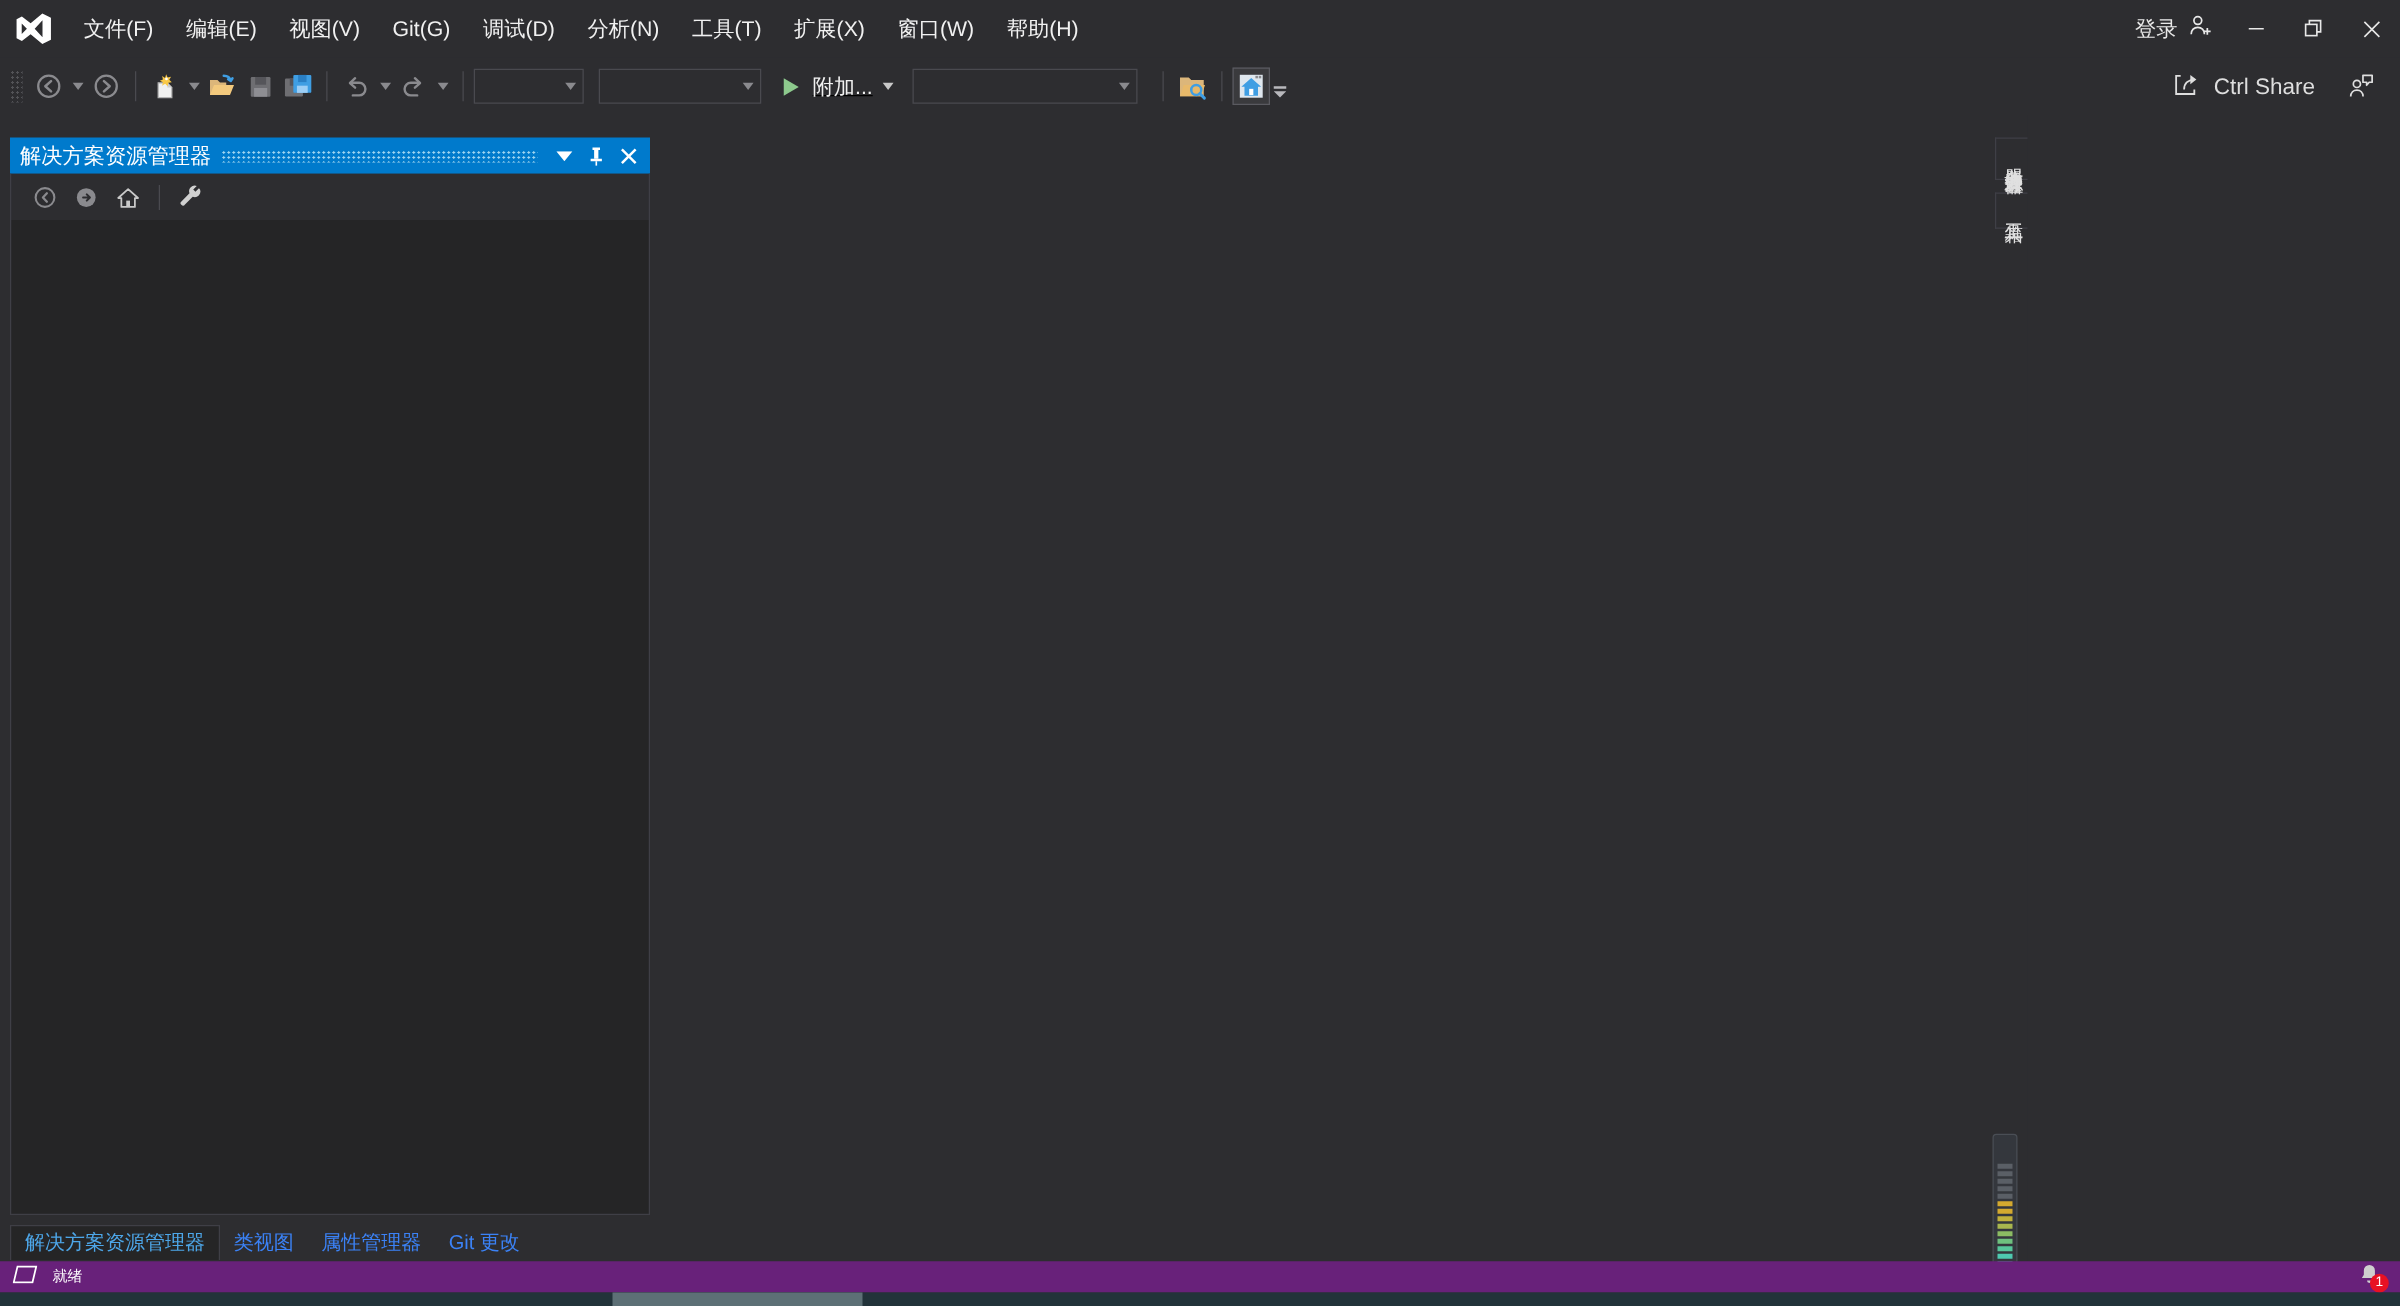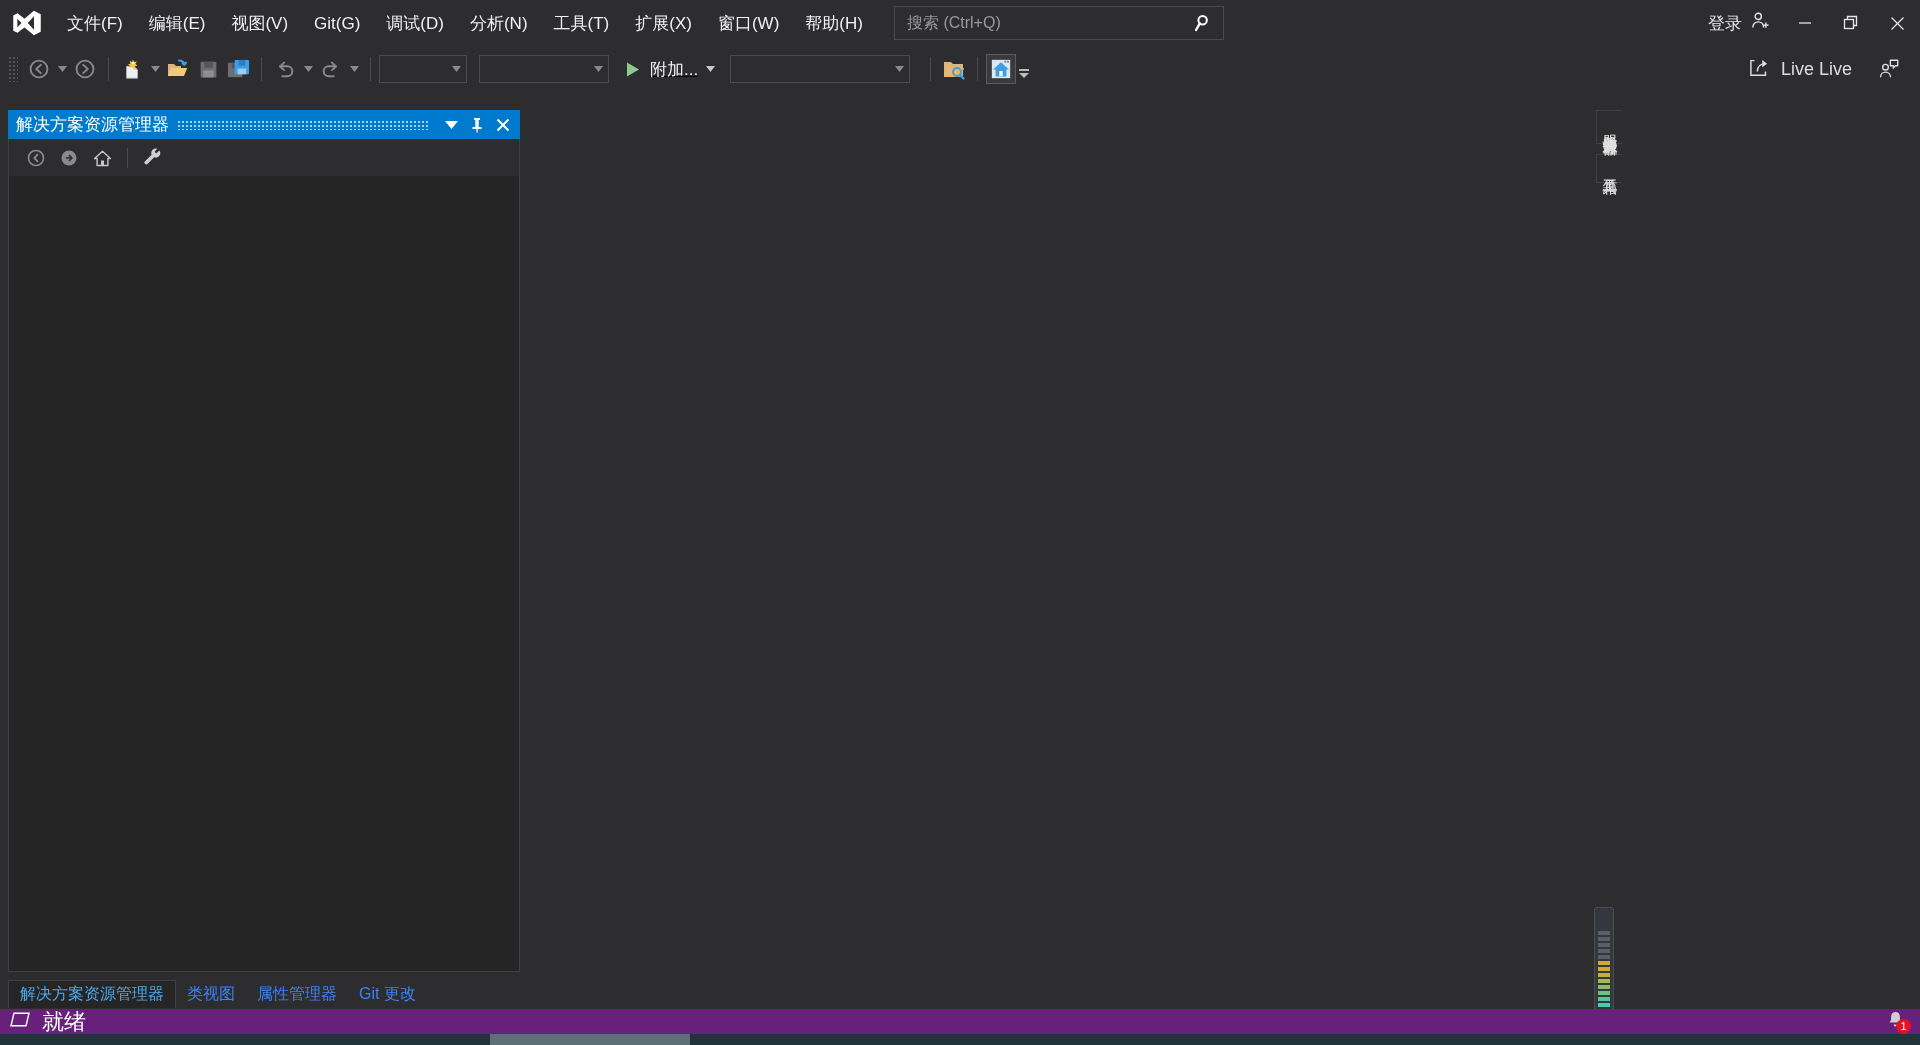--- a/index.html
+++ b/index.html
@@ -207,21 +207,21 @@
 
   
   .statusbar {
     position:absolute; left:0; top:1009px;
     width:1920px; height:25px;
     background:#68217a;
     display:flex; align-items:center;
     padding:0 8px 0 10px;
   }
   .st-left { display:flex; align-items:center; gap:12px; }
-  .st-text { color:#ffffff; font-size:22px; }
+  .st-text { color:#ffffff; font-size:12px; }
   .st-right { margin-left:auto; position:relative; display:flex; align-items:center; }
   .bell-wrap { position:relative; width:34px; height:25px;
     display:flex; align-items:center; justify-content:center; cursor:default; }
   .badge {
     position:absolute; right:1px; bottom:0px;
     min-width:15px; height:15px; border-radius:50%;
     background:#e81123; color:#fff;
     font-size:11px; line-height:15px; text-align:center;
   }
 
@@ -274,29 +274,20 @@
         <span>扩展(X)</span>
       </div>
     <div class="menu-item">
         <span>窗口(W)</span>
       </div>
     <div class="menu-item">
         <span>帮助(H)</span>
       </div>
   </div>
 
-  <div class="searchbox">
-    <input type="text" placeholder="搜索 (Ctrl+Q)" style="">
-    <span class="search-ico">
-      <svg width="22" height="22" viewBox="0 0 24 24">
-        <circle cx="10.5" cy="9" r="4.6" fill="none" stroke="#ffffff" stroke-width="2.2"></circle>
-        <line x1="7.4" y1="12.4" x2="3.4" y2="19.6" stroke="#ffffff" stroke-width="2.6" stroke-linecap="round"></line>
-      </svg>
-    </span>
-  </div>
 
   <div class="tb-right">
     <div class="signin">
       <span class="signin-label">登录</span>
       <span>
         <svg width="22" height="22" viewBox="0 0 24 24">
           <circle cx="9" cy="7" r="3.4" fill="none" stroke="#e8e8e8" stroke-width="1.5"></circle>
           <path d="M3.2 19c0-3.7 2.6-6.1 5.8-6.1s5.8 2.4 5.8 6.1" fill="none" stroke="#e8e8e8" stroke-width="1.5"></path>
           <line x1="17.3" y1="13.6" x2="17.3" y2="19.4" stroke="#e8e8e8" stroke-width="1.5"></line>
           <line x1="14.4" y1="16.5" x2="20.2" y2="16.5" stroke="#e8e8e8" stroke-width="1.5"></line>
@@ -480,21 +471,21 @@
   </div>
 
   <div class="liveshare">
     <span>
       <svg width="22" height="20" viewBox="0 0 24 22">
         <path d="M6 4H2v16h16v-4" fill="none" stroke="#dedede" stroke-width="1.6"></path>
         <path d="M9 16c0-6 4.5-8.5 9-8.7" fill="none" stroke="#dedede" stroke-width="1.6"></path>
         <path d="M14.5 3.2 19.8 7.3 14.5 11.4z" fill="#dedede"></path>
       </svg>
     </span>
-    <span class="ls-label">Live Live</span>
+    <span class="ls-label">Ctrl Share</span>
   </div>
 
   <div class="feedback">
     <svg width="22" height="22" viewBox="0 0 24 24">
       <circle cx="8.2" cy="10" r="3.1" fill="none" stroke="#dedede" stroke-width="1.5"></circle>
       <path d="M2.8 21c0-3.4 2.4-5.6 5.4-5.6s5.4 2.2 5.4 5.6" fill="none" stroke="#dedede" stroke-width="1.5"></path>
       <path d="M13.5 2.5h8v6h-2.6l-2.2 2.6V8.5h-3.2z" fill="none" stroke="#dedede" stroke-width="1.5" stroke-linejoin="round"></path>
     </svg>
   </div>
 </div>

